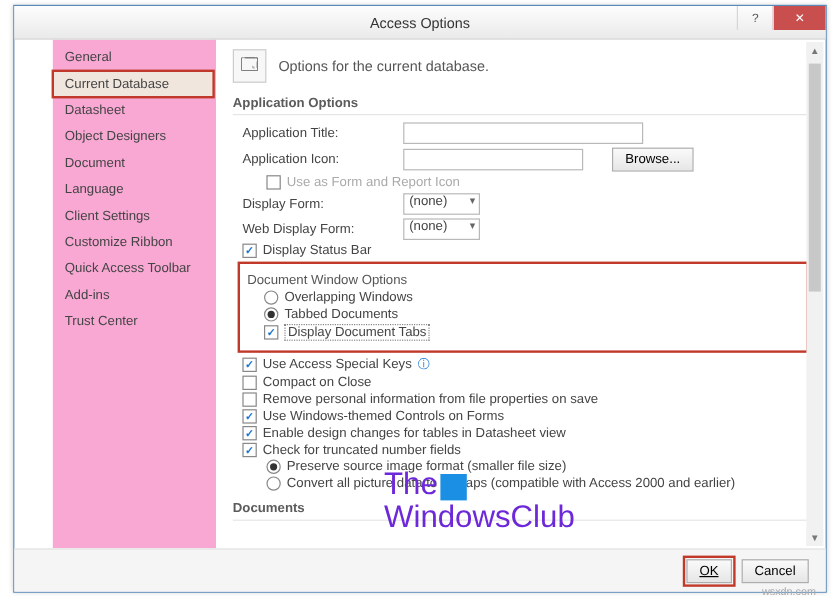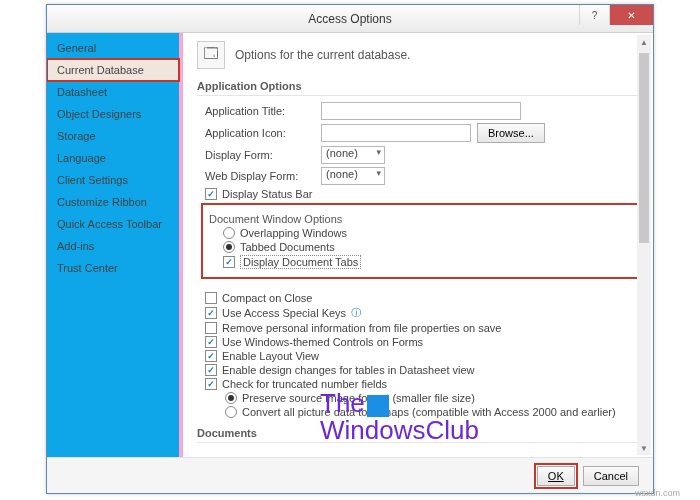--- a/index.html
+++ b/index.html
@@ -1,45 +1,45 @@
 <!DOCTYPE html>
 <html><head>
 <meta charset="utf-8">
 <style>
 * { box-sizing: border-box; margin: 0; padding: 0; font-family: "Segoe UI", Tahoma, sans-serif; }
 body { background: #fff; width: 700px; height: 500px; overflow: hidden; position: relative; }
-.dialog { width: 608px; height: 490px; margin: 4px auto; border: 1px solid #5b8ab8; background: #fff; display: flex; flex-direction: column; box-shadow: 0 0 4px rgba(0,0,0,.2);}
+.dialog { width: 678px; height: 490px; margin: 4px auto; border: 1px solid #5b8ab8; background: #fff; display: flex; flex-direction: column; box-shadow: 0 0 4px rgba(0,0,0,.2);}
 .titlebar { height: 28px; background: linear-gradient(#fdfdfd,#eaeaea); border-bottom: 1px solid #d0d0d0; display: flex; align-items: center; position: relative; }
 .titlebar .title { flex: 1; text-align: center; font-size: 12px; color: #333; }
 .titlebar .winbtns { position: absolute; right: 0; top: 0; display: flex; }
 .winbtn { width: 30px; height: 20px; font-size: 10px; display: flex; align-items: center; justify-content: center; color: #555; border-left:1px solid #d6d6d6;}
 .winbtn.close { background: #c94f4f; color: #fff; width: 44px; }
 .body { flex: 1; display: flex; overflow: hidden; }
-.sidebar { width: 136px; border-right: 4px solid #f9a8d4; padding: 4px 0; background:#0ea5e9;}
+.sidebar { width: 136px; border-right: 2px solid #f9a8d4; padding: 4px 0; background:#f9a8d4;margin-left:32px;}
 .sidebar-item { font-size: 11px; color: #444; padding: 5px 10px; cursor: pointer; white-space: nowrap;}
 .sidebar-item.selected { background: #f0e6dd; outline: 2px solid #c0392b; outline-offset: -1px;}
 .main { flex: 1; padding: 8px 14px 4px 14px; overflow-y: auto; position: relative; }
 .header { display: flex; align-items: center; gap: 10px; margin-bottom: 8px;}
 .header .icon { width: 28px; height: 28px; border:1px solid #ccc; background:#f7f7f7; display:flex; align-items:center; justify-content:center; font-size:14px;}
 .header .desc { font-size: 12px; color: #555;}
 .section-title { font-size: 11px; color: #5b5b5b; font-weight: bold; border-bottom: 1px solid #e5e5e5; padding: 3px 0; margin: 6px 0 6px 0;}
-.field-row { display: flex; align-items: center; font-size: 11px; color: #444; margin: 3px 0 3px 8px; gap: 6px;}
+.field-row { display: flex; align-items: center; font-size: 11px; color: #444; margin: 3px 0 3px 8px; gap: 24px;}
 .field-row label.lbl { width: 110px; text-decoration: underline dotted transparent;}
 .txt { border:1px solid #b8b8b8; height:18px; width:170px; padding:1px 3px; font-size:11px;}
 .btn { border:1px solid #adadad; background:linear-gradient(#fafafa,#e6e6e6); font-size:11px; padding:2px 10px; height:20px;}
 .combo { border:1px solid #b8b8b8; height:18px; width:64px; font-size:11px; padding:0 14px 0 4px; position:relative; display:inline-flex; align-items:flex-start; background:#fff;}
 .combo::after { content:"▾"; position:absolute; right:3px; font-size:9px; color:#666;}
 .chk-row, .rad-row { display:flex; align-items:center; font-size:11px; color:#444; margin:2px 0 2px 8px; gap:5px;}
 .chk, .rad { width:12px; height:12px; border:1px solid #888; display:inline-flex; align-items:center; justify-content:center; font-size:9px; color:#1976d2; background:#fff;}
 .rad { border-radius:50%;}
 .rad.sel::after { content:""; width:6px; height:6px; background:#333; border-radius:50%;}
 .chk.sel::after { content:"✓"; color:#1976d2; font-weight:bold; line-height:1;}
 .disabled { color:#aaa;}
 .indent { margin-left: 28px !important; }
-.redbox { border: 2px solid #c0392b; padding: 4px 6px 6px 6px; margin: 3px 0 13px 4px;}
+.redbox { border: 2px solid #c0392b; padding: 4px 6px 6px 6px; margin: 3px 0 3px 4px;}
 .subhead { font-size:11px; color:#555; margin: 4px 0 2px 8px;}
 .footer { height: 36px; border-top: 1px solid #e2e2e2; display:flex; align-items:center; justify-content:flex-end; gap:8px; padding:0 14px; background:#f5f5f5;}
 .footer .btn.ok { outline:2px solid #c0392b; outline-offset:1px;text-decoration:underline;}
 .scrollbar { position:absolute; right:2px; top:2px; bottom:2px; width:14px; background:#f1f1f1;}
 .scrollbar .thumb { position:absolute; left:2px; right:2px; top:18px; height:190px; background:#c8c8c8;}
 .scrollbar .arr { position:absolute; left:0; right:0; height:14px; display:flex; align-items:center; justify-content:center; font-size:8px; color:#777; background:#f1f1f1;}
 .scrollbar .arr.up{top:0;} .scrollbar .arr.dn{bottom:0;}
 .watermark { position:absolute; left:320px; top:390px; font-size:26px; color:#6d28d9; font-family: Georgia, serif; pointer-events:none; z-index:50; line-height:1.05;}
 .watermark .blue { width:22px; height:22px; background:#1a8fe3; display:inline-block; vertical-align:middle; margin:0 2px;}
 .wsx { position:absolute; right:20px; bottom:2px; font-size:9px; color:#aaa;}
@@ -57,21 +57,21 @@
       <div class="winbtn close">✕</div>
     </div>
   </div>
 
   <div class="body">
     <div class="sidebar">
       <div class="sidebar-item">General</div>
       <div class="sidebar-item selected">Current Database</div>
       <div class="sidebar-item">Datasheet</div>
       <div class="sidebar-item">Object Designers</div>
-      <div class="sidebar-item">Storage</div>
+      <div class="sidebar-item">Document</div>
       <div class="sidebar-item">Language</div>
       <div class="sidebar-item">Client Settings</div>
       <div class="sidebar-item">Customize Ribbon</div>
       <div class="sidebar-item">Quick Access Toolbar</div>
       <div class="sidebar-item">Add-ins</div>
       <div class="sidebar-item">Trust Center</div>
     </div>
 
     <div class="main">
       <div class="header">
@@ -82,20 +82,24 @@
       <div class="section-title">Application Options</div>
 
       <div class="field-row">
         <label class="lbl"><span>Application Title:</span></label>
         <input class="txt" style="width: 200px;" value="">
       </div>
       <div class="field-row">
         <label class="lbl"><span>Application Icon:</span></label>
         <input class="txt" style="width: 150px;" value="">
         <button class="btn">Browse...</button>
+      </div>
+      <div class="chk-row indent disabled">
+        <span class="chk"></span>
+        <span>Use as Form and Report Icon</span>
       </div>
       <div class="field-row">
         <label class="lbl"><span>Display Form:</span></label>
         <div class="combo">
             <span>(none)</span>
           </div>
       </div>
       <div class="field-row">
         <label class="lbl"><span>Web Display Form:</span></label>
         <div class="combo">
@@ -117,39 +121,35 @@
           <span class="rad sel"></span>
           <span>Tabbed Documents</span>
         </div>
         <div class="chk-row" style="margin-left:14px">
           <span class="chk sel"></span>
           <span class="dotted">Display Document Tabs</span>
         </div>
       </div>
 
       <div class="chk-row">
-          <span class="chk"></span>
-          <span>Compact on Close</span>
-        </div>
-      <div class="chk-row">
           <span class="chk sel"></span>
           <span>Use Access Special Keys</span> 
           <span style="font-size:10px;color:#1976d2">ⓘ</span>
+        </div>
+      <div class="chk-row">
+          <span class="chk"></span>
+          <span>Compact on Close</span>
         </div>
       <div class="chk-row">
           <span class="chk"></span>
           <span>Remove personal information from file properties on save</span>
         </div>
       <div class="chk-row">
           <span class="chk sel"></span>
           <span>Use Windows-themed Controls on Forms</span>
-        </div>
-      <div class="chk-row">
-          <span class="chk sel"></span>
-          <span>Enable Layout View</span>
         </div>
       <div class="chk-row">
           <span class="chk sel"></span>
           <span>Enable design changes for tables in Datasheet view</span>
         </div>
       <div class="chk-row">
           <span class="chk sel"></span>
           <span>Check for truncated number fields</span>
         </div>
 

